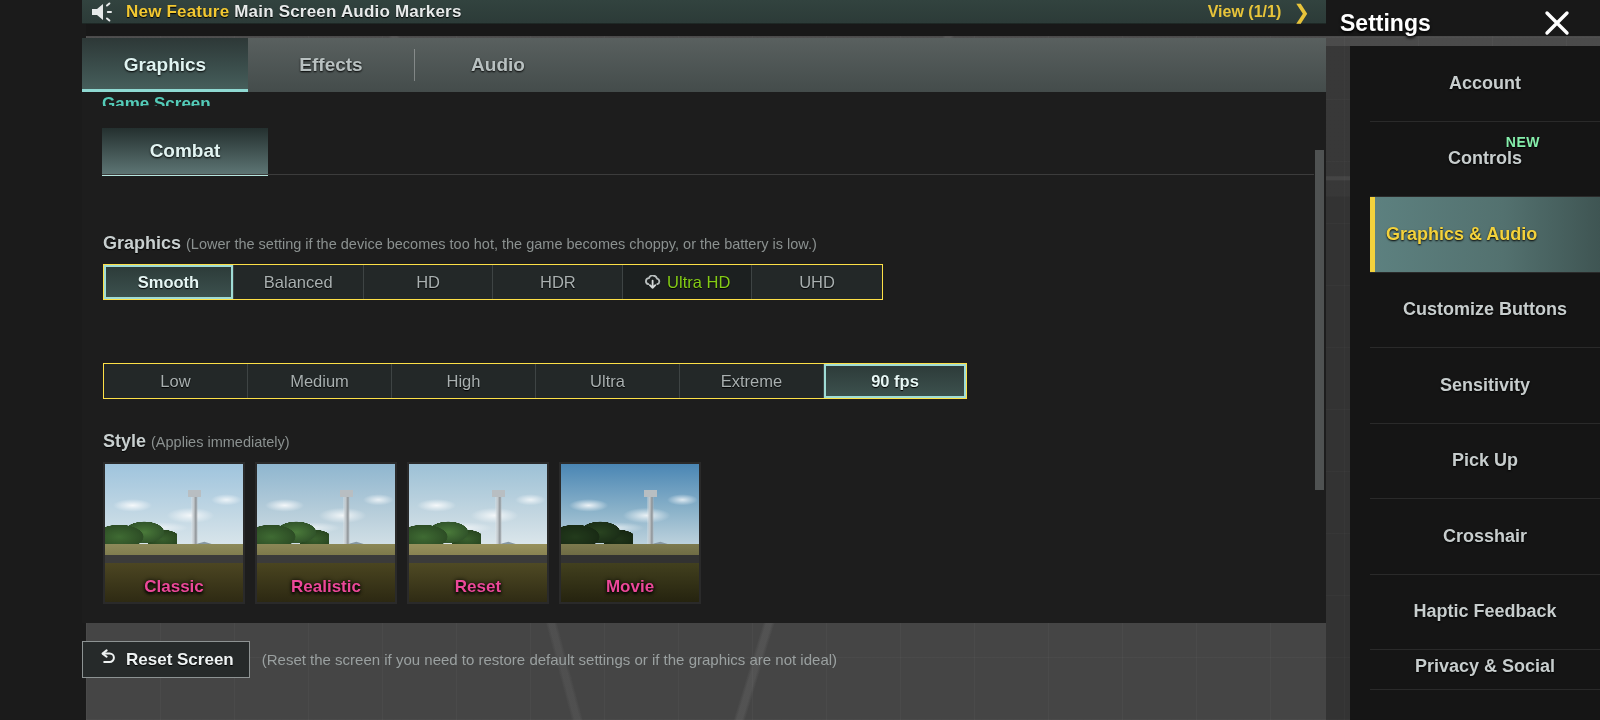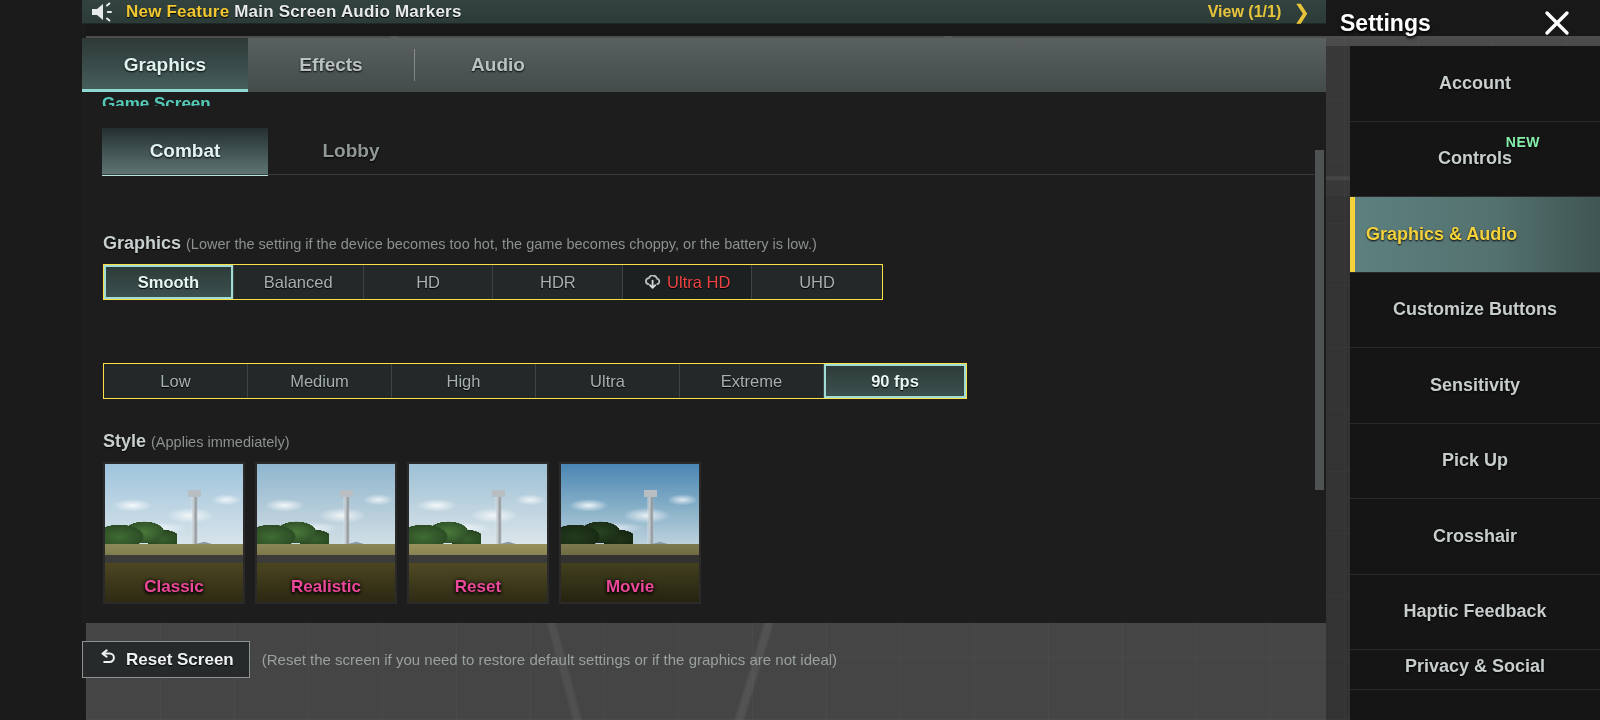--- a/index.html
+++ b/index.html
@@ -108,21 +108,21 @@
     display:flex; align-items:center; justify-content:center;
     font-size:16.5px; color:#a9b0b0; position:relative;
     text-shadow:0 1px 1px #000; border-right:1px solid #3e4444;
   }
   .opt:last-child { border-right:none; }
   .opt.sel {
     background:linear-gradient(180deg,#2c3a38 0%, #3d524f 100%);
     color:#e6f6f4; font-weight:bold;
     box-shadow:inset 0 0 0 2px #9fdcd6;
   }
-  .opt.dim { color:#ef4444; background:#1c2020; }
+  .opt.dim { color:#84cc16; background:#1c2020; }
   .opt .cloud { margin-right:6px; display:inline-flex; }
 
   
   #styles { position:absolute; left:103px; top:462px; display:flex; gap:10px; }
   .style-card {
     width:142px; height:142px; position:relative; overflow:hidden;
     border:2px solid #2a2a2a; background:#2a2a2a;
   }
   .style-card.sel { border-color:#f0c52a; }
   .sky { position:absolute; left:0; right:0; top:0; height:62%; }
@@ -164,21 +164,21 @@
   #sb-header {
     position:absolute; left:1326px; top:0; width:274px; height:46px;
     display:flex; align-items:center;
   }
   #sb-title { font-size:23px; font-weight:bold; color:#fff; margin-left:14px; text-shadow:0 2px 3px #000; }
   #sb-close { margin-left:auto; margin-right:28px; width:30px; height:30px; position:relative; }
   #sb-scrollcol { position:absolute; left:1326px; top:46px; width:24px; height:674px; background:rgba(0,0,0,.25); }
   #sb-scrollthumb { position:absolute; left:1315px; top:150px; width:9px; height:340px; background:rgba(120,125,125,.55); }
   #sidebar {
     position:absolute; left:1350px; top:46px; width:250px; height:674px;
-    background:#151515; overflow:hidden;
+    background:#151515; overflow:hidden;padding-left:20px;
   }
   .sb-item {
     height:75.5px; display:flex; align-items:center; justify-content:center;
     position:relative; border-bottom:1px solid #2a2a2a;
     font-size:18px; color:#c7cdcd; font-weight:bold; text-shadow:0 1px 2px #000;
   }
   .sb-item.sel {
     background:linear-gradient(90deg, #5d8180 0%, #53716f 58%, #3f5553 100%);
     color:#f3d23c;
   }
@@ -219,21 +219,20 @@
   <div class="tabdivider"></div>
   <div class="toptab">Audio</div>
 </div>
 
 <div id="panel">
 
   <div id="panel-clip-text">Game Screen</div>
 
   <div id="subtabs">
     <div class="subtab sel" style="left:0">Combat</div>
-    <div class="subtab" style="left:166px">Lobby</div>
   </div>
   <div id="subtab-rule"></div>
 
   <div class="sec-head" style="left:21px; top:141px;">
     <span class="h">Graphics</span><span class="sub">(Lower the setting if the device becomes too hot, the game becomes choppy, or the battery is low.)</span>
   </div>
   <div class="optbar" style="left:21px; top:172px; width:780px;">
     <div class="opt sel" style="width:130px">Smooth</div>
     <div class="opt" style="width:130px">Balanced</div>
     <div class="opt" style="width:130px">HD</div>

